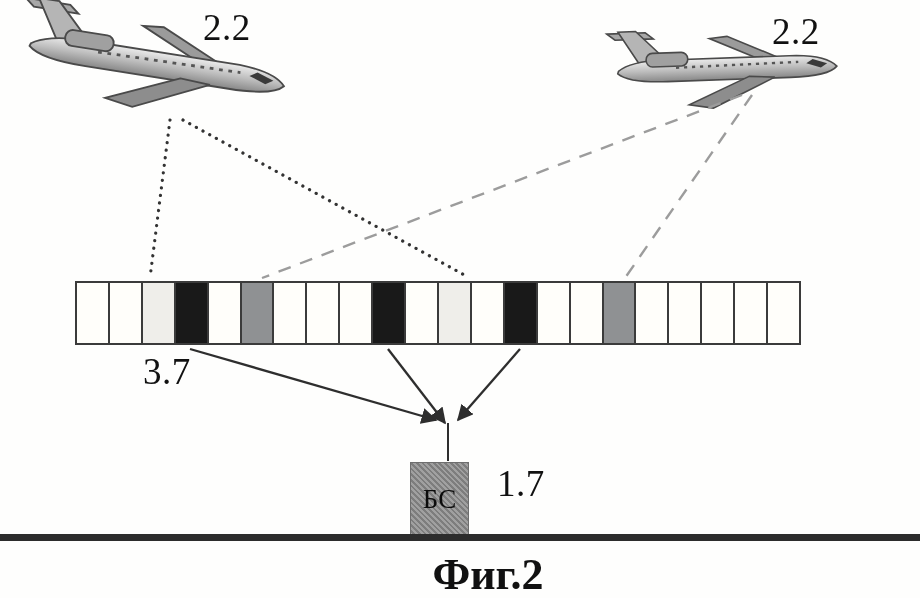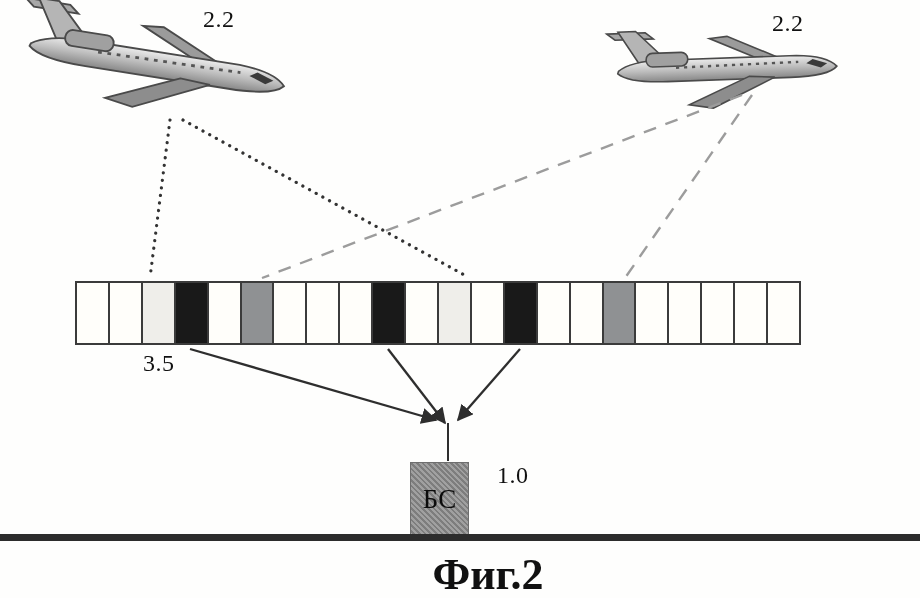--- a/index.html
+++ b/index.html
@@ -1,21 +1,21 @@
 <!DOCTYPE html>
 <html style="--white-cell: #fffefa; --light-cell: #efeeea; --gray-cell: #8f9193; --dark-cell: #191919; --cell-border: #3b3b3b; --solid-line: #2e2e2e; --dotted-line: #333333; --dashed-line: #9c9c9c; --ground: #2c2c2c; --bs-box: #8e8e8e;"><head>
 <meta charset="utf-8">
 <style>
   html,body{margin:0;padding:0;}
   body{
     width:920px;height:598px;position:relative;overflow:hidden;
     background:#fefefd;color:#111;
     font-family:"Liberation Serif", serif;
   }
-  .label{position:absolute;font-size:24px;letter-spacing:.5px;}
+  .label{position:absolute;font-size:37px;letter-spacing:.5px;}
   .plane{position:absolute;}
   .plane-left{left:8px;top:8px;width:282px;height:106px;transform:rotate(9deg);}
   .plane-right{left:600px;top:22px;width:240px;height:90px;transform:rotate(-2deg);}
 
   #strip{
     position:absolute;left:75px;top:281px;width:726px;height:64px;
     display:flex;box-sizing:border-box;
     border:2px solid var(--cell-border);
     background:#fff;
   }
@@ -79,22 +79,22 @@
   <line x1="742" y1="95" x2="262" y2="278" stroke="var(--dashed-line)" stroke-width="2.4" stroke-dasharray="13 10"></line>
   <line x1="752" y1="95" x2="625" y2="278" stroke="var(--dashed-line)" stroke-width="2.4" stroke-dasharray="13 10"></line>
   <line x1="190" y1="349" x2="436" y2="420" stroke="var(--solid-line)" stroke-width="2.3" marker-end="url(#arr)"></line>
   <line x1="388" y1="349" x2="445" y2="423" stroke="var(--solid-line)" stroke-width="2.3" marker-end="url(#arr)"></line>
   <line x1="520" y1="349" x2="458" y2="420" stroke="var(--solid-line)" stroke-width="2.3" marker-end="url(#arr)"></line>
   <line x1="448" y1="461" x2="448" y2="423" stroke="var(--solid-line)" stroke-width="2"></line>
 </svg>
 
 <div class="label" style="left:203px;top:6px;">2.2</div>
 <div class="label" style="left:772px;top:10px;">2.2</div>
-<div class="label" style="left:143px;top:350px;">3.5</div>
-<div class="label" style="left:497px;top:462px;">1.0</div>
+<div class="label" style="left:143px;top:350px;">3.7</div>
+<div class="label" style="left:497px;top:462px;">1.7</div>
 
 <div id="strip">
     <div class="cell white"></div>
     <div class="cell white"></div>
     <div class="cell light"></div>
     <div class="cell dark"></div>
     <div class="cell white"></div>
     <div class="cell gray"></div>
     <div class="cell white"></div>
     <div class="cell white"></div>

